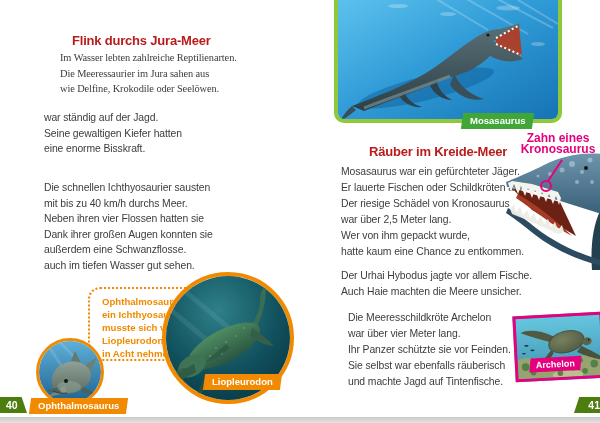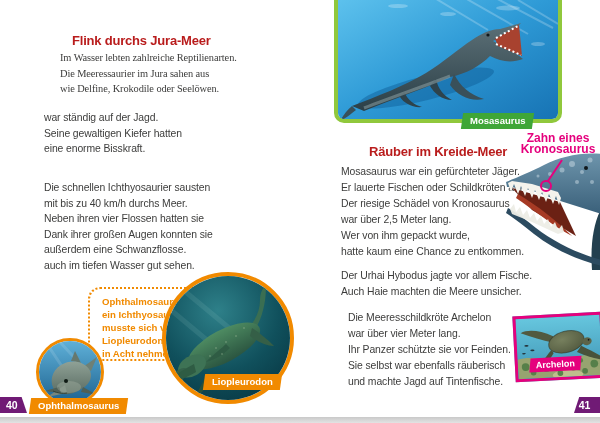--- a/index.html
+++ b/index.html
@@ -15,24 +15,24 @@
   .photo-circle{position:absolute;border-radius:50%;overflow:hidden;z-index:2;}
   .circ-lio{left:162px;top:272px;width:124px;height:124px;border:4px solid #F18A00;}
   .circ-oph{left:36px;top:338px;width:62px;height:62px;border:3px solid #F18A00;}
   .photo-frame{position:absolute;left:334px;top:-10px;width:220px;height:125px;border:4px solid #90C83C;
           border-radius:10px;overflow:hidden;z-index:1;}
   .tag{position:absolute;background:#F18A00;color:#fff;font-weight:bold;font-size:9.5px;
           padding:2px 8px 3px;transform:skewX(-8deg);z-index:4;white-space:nowrap;}
   .tag>span{display:inline-block;transform:skewX(8deg);}
   .tag.green{background:#3FA637;}
   .tag.pink{background:#E5007D;font-size:9px;padding:2px 6px;}
-  .page-tab{position:absolute;top:397px;height:16px;background:#701a75;color:#fff;font-weight:bold;
+  .page-tab{position:absolute;top:397px;height:16px;background:#4d7c0f;color:#fff;font-weight:bold;
           font-size:10.5px;line-height:16px;z-index:4;}
   .tab-left{left:0;width:27px;clip-path:polygon(0 0,80% 0,100% 100%,0 100%);padding-left:6px;box-sizing:border-box;}
-  .tab-right{left:574px;width:26px;clip-path:polygon(20% 0,100% 0,100% 100%,0 100%);text-align:center;padding-right:5px;box-sizing:border-box;}
+  .tab-right{left:574px;width:26px;clip-path:polygon(20% 0,100% 0,100% 100%,0 100%);text-align:right;box-sizing:border-box;}
   .callout{position:absolute;left:518px;top:133px;width:80px;text-align:center;color:#E5007D;
           font-weight:bold;font-size:12px;line-height:11px;z-index:6;}
   .pointer-svg{position:absolute;left:530px;top:155px;width:50px;height:40px;z-index:6;}
   .krono{position:absolute;left:502px;top:152px;width:100px;height:118px;z-index:3;}
   .archelon{position:absolute;left:514px;top:314px;width:84px;height:60px;border:3px solid #E5007D;
           transform:rotate(-3deg);overflow:hidden;z-index:3;background:#4aa5c4;}
   .archelon .tag{left:12px;top:40px;}
   .bottom-edge{position:absolute;left:0;top:417px;width:600px;height:6px;
           background:linear-gradient(#c9c9c9,#e3e3e3);z-index:7;}
   svg{display:block;}

